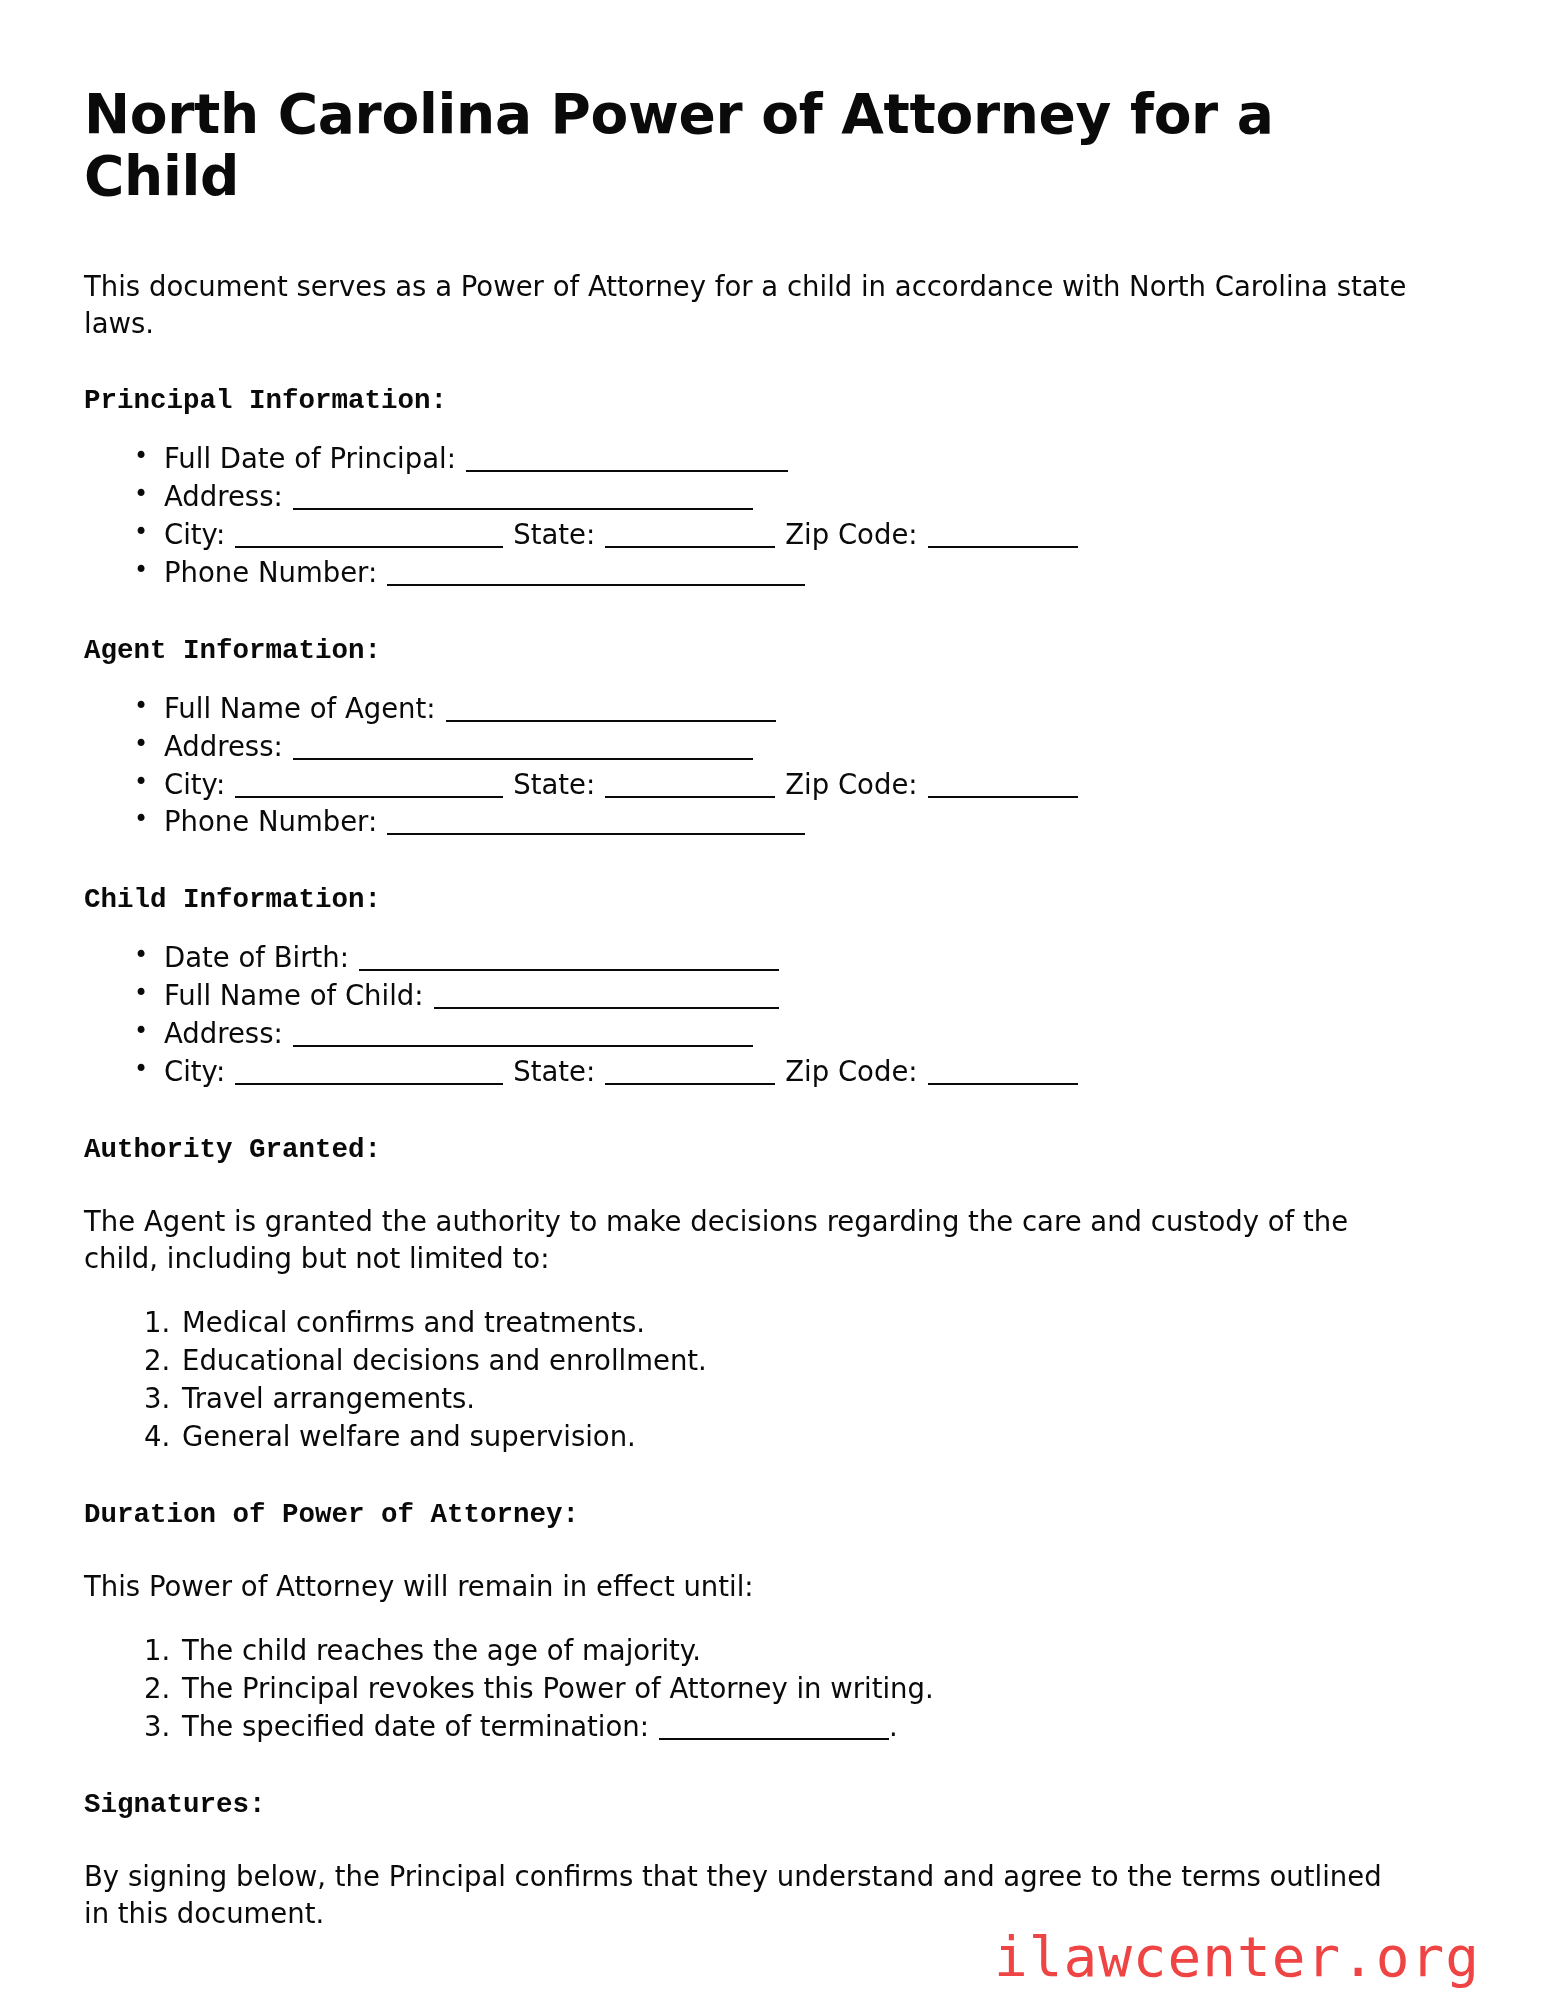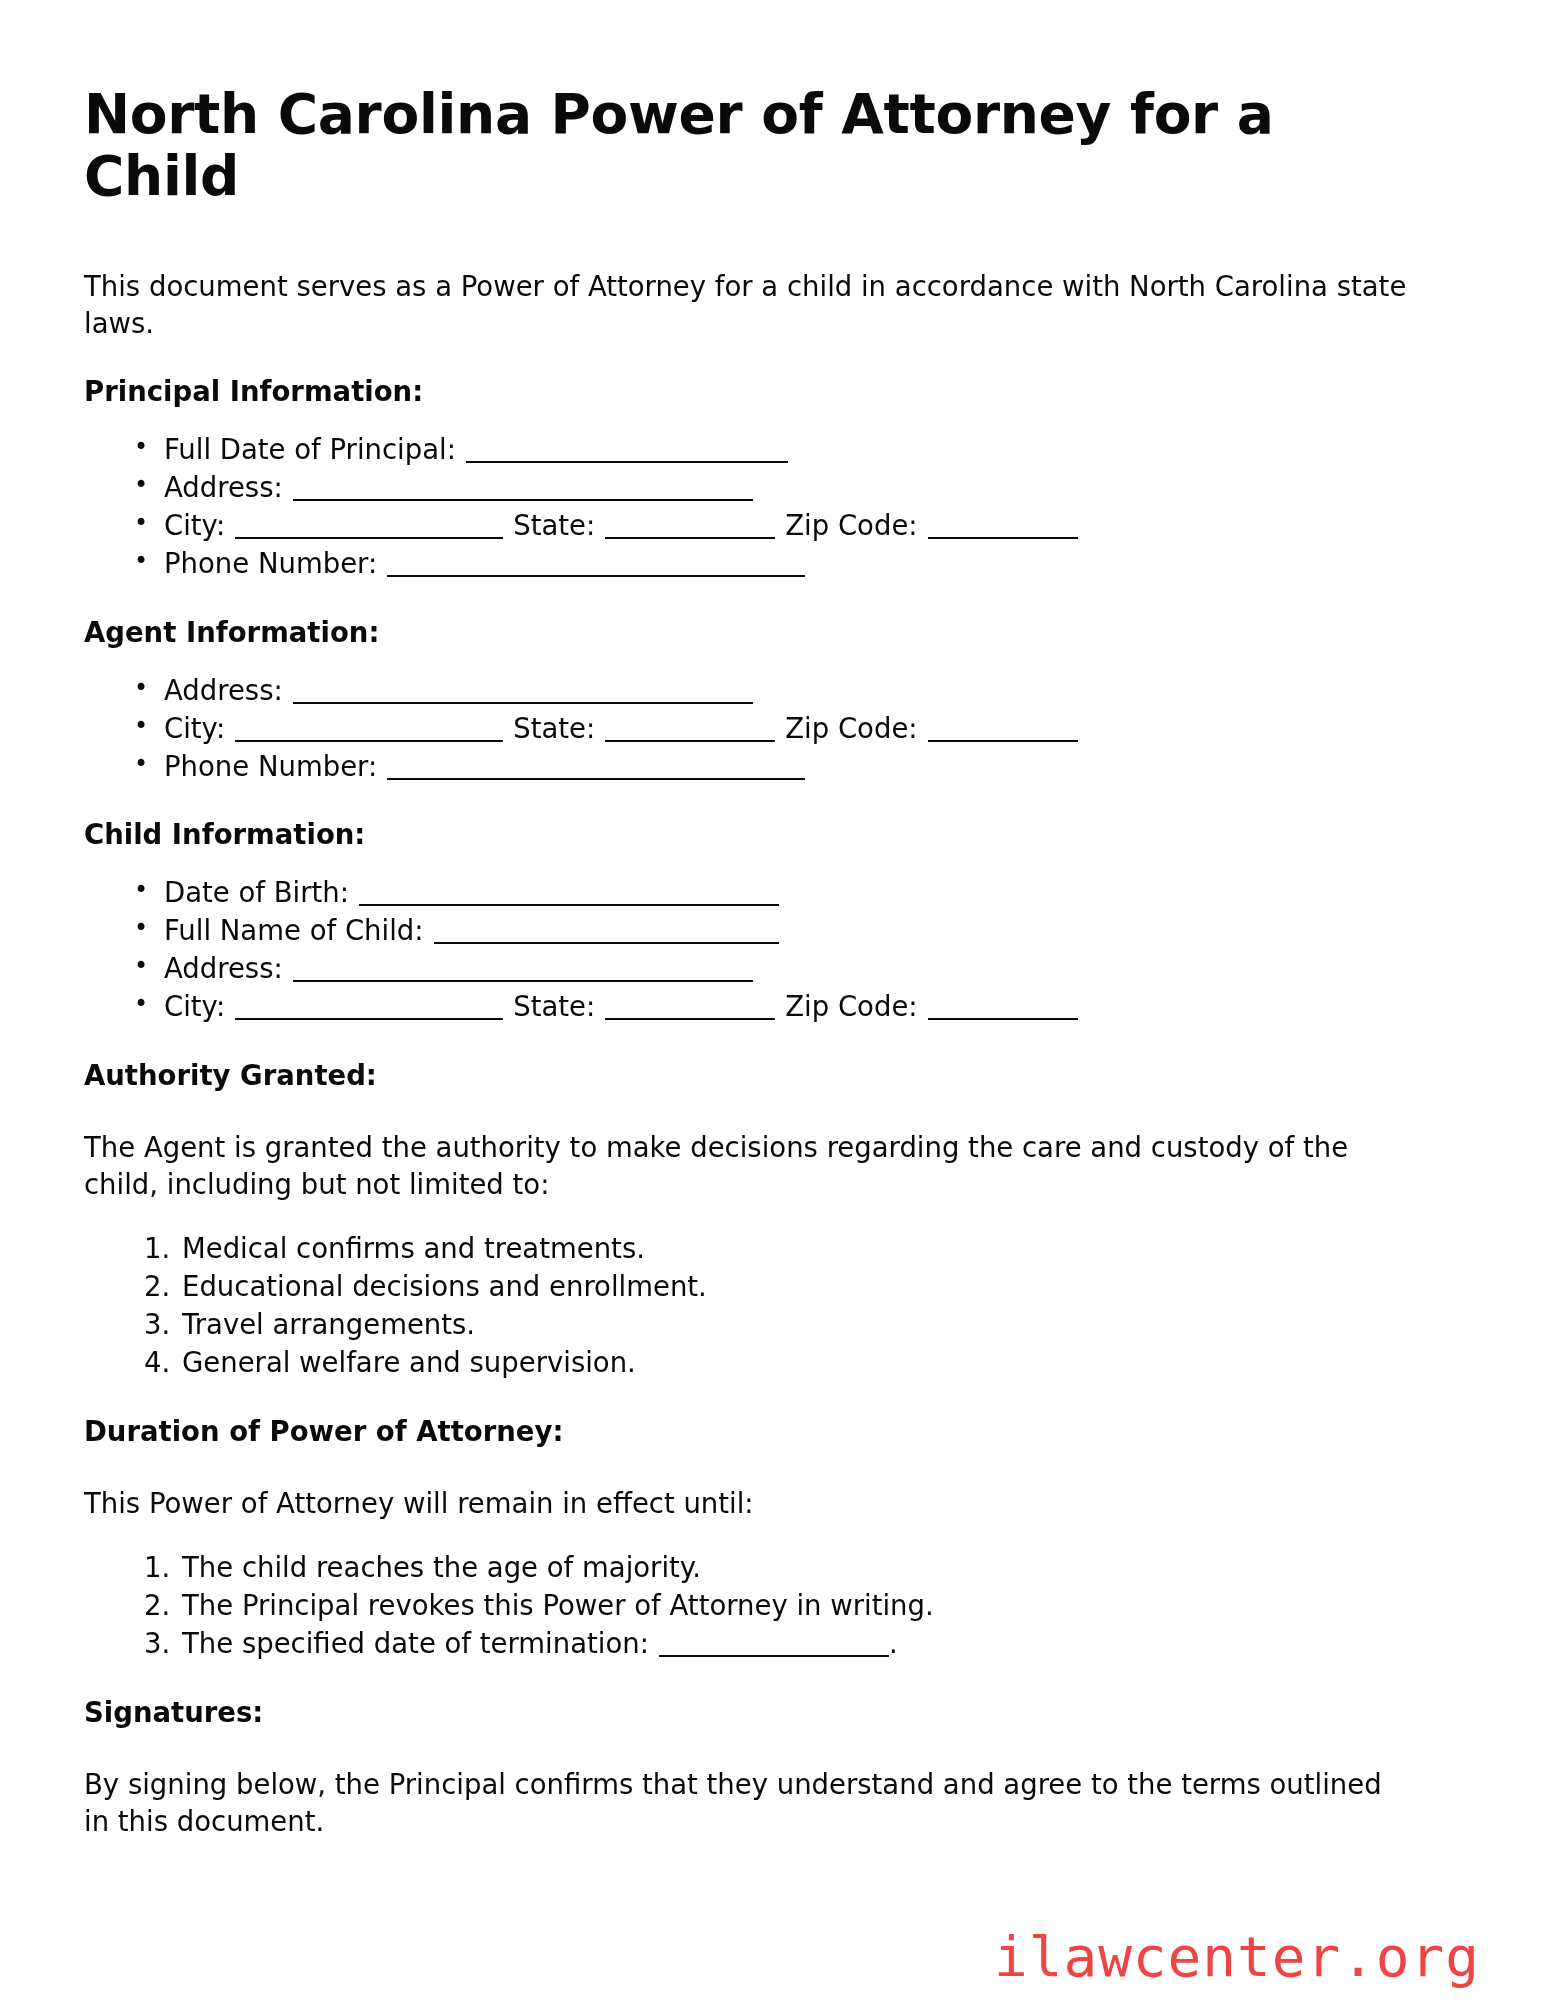--- a/index.html
+++ b/index.html
@@ -36,22 +36,23 @@
   }
   .intro {
     font-size: 27.5px;
     line-height: 1.34;
     margin-top: 61px;
     max-width: 1370px;
   }
   .section-heading {
     font-size: 27.5px;
     font-weight: bold;
-    margin-top: 33px;
+    margin-top: 43px;
     margin-bottom: 0;
+    font-family: Liberation Mono, monospace;
   }
   .para {
     font-size: 27.5px;
     line-height: 1.34;
     margin-top: 38px;
     max-width: 1330px;
   }
   ul.fields {
     list-style: none;
     margin: 24px 0 0 0;
@@ -132,20 +133,21 @@
   <h2 class="section-heading">Principal Information:</h2>
   <ul class="fields">
     <li><span>Full Date of Principal:</span><span class="gap"></span><span class="blank w-name"></span></li>
     <li><span>Address:</span><span class="gap"></span><span class="blank w-addr"></span></li>
     <li><span>City:</span><span class="gap"></span><span class="blank w-city"></span><span class="gap"></span><span>State:</span><span class="gap"></span><span class="blank w-state"></span><span class="gap"></span><span>Zip Code:</span><span class="gap"></span><span class="blank w-zip"></span></li>
     <li><span>Phone Number:</span><span class="gap"></span><span class="blank w-phone"></span></li>
   </ul>
 
   <h2 class="section-heading">Agent Information:</h2>
   <ul class="fields">
+    <li><span>Full Name of Agent:</span><span class="gap"></span><span class="blank w-agent"></span></li>
     <li><span>Address:</span><span class="gap"></span><span class="blank w-addr"></span></li>
     <li><span>City:</span><span class="gap"></span><span class="blank w-city"></span><span class="gap"></span><span>State:</span><span class="gap"></span><span class="blank w-state"></span><span class="gap"></span><span>Zip Code:</span><span class="gap"></span><span class="blank w-zip"></span></li>
     <li><span>Phone Number:</span><span class="gap"></span><span class="blank w-phone"></span></li>
   </ul>
 
   <h2 class="section-heading">Child Information:</h2>
   <ul class="fields">
     <li><span>Date of Birth:</span><span class="gap"></span><span class="blank w-dob"></span></li>
     <li><span>Full Name of Child:</span><span class="gap"></span><span class="blank w-child"></span></li>
     <li><span>Address:</span><span class="gap"></span><span class="blank w-addr"></span></li>

